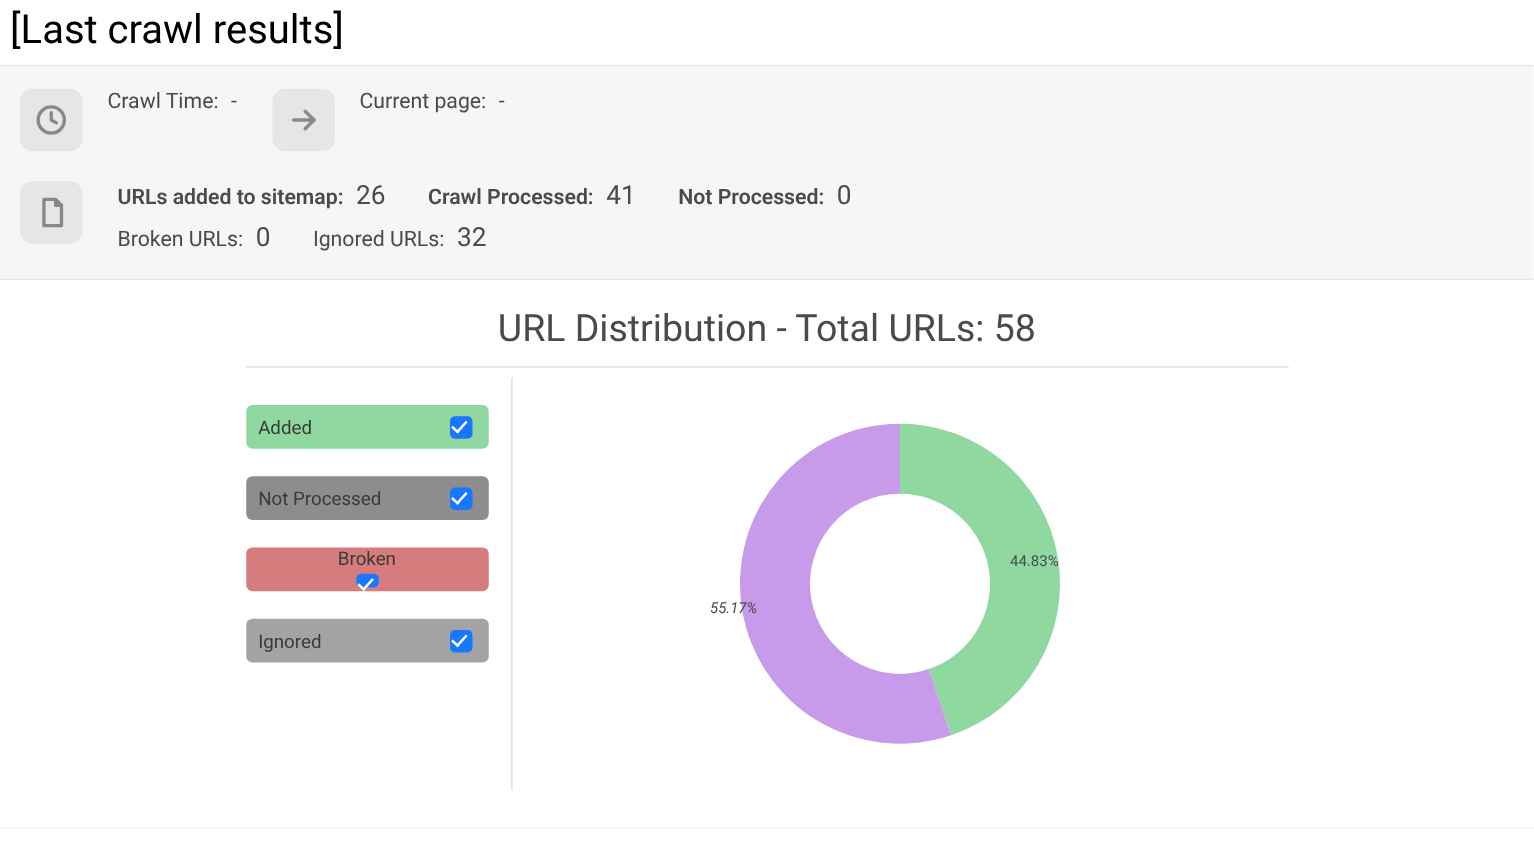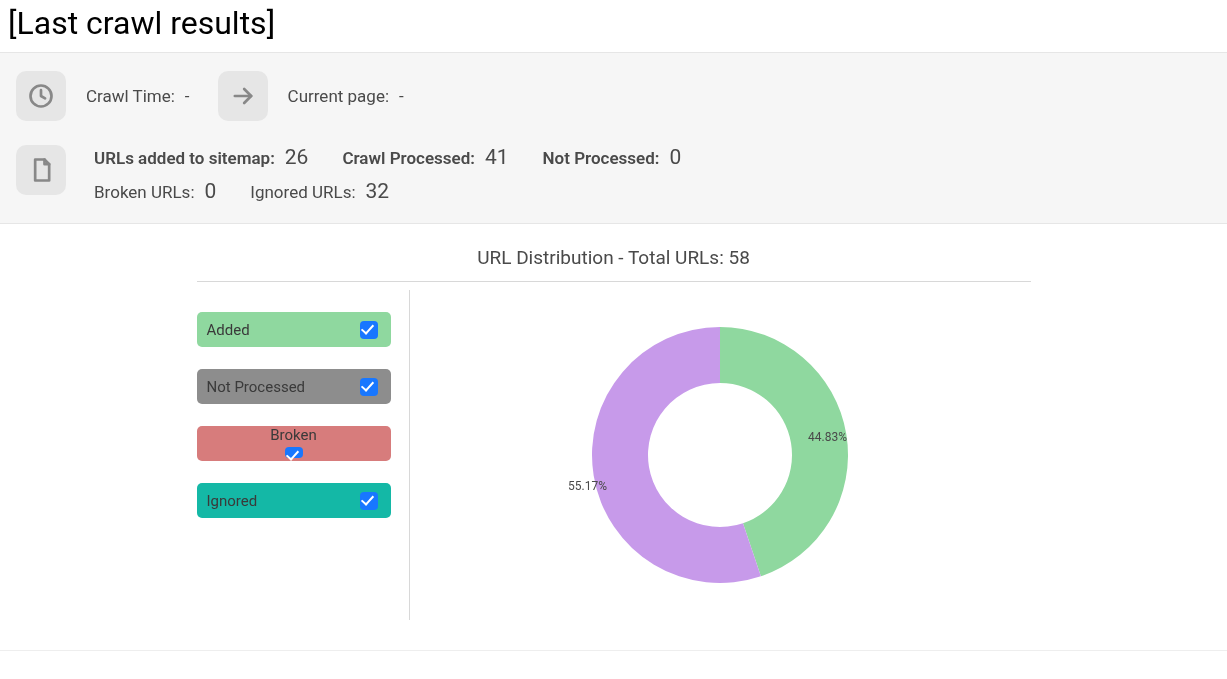--- a/index.html
+++ b/index.html
@@ -17,21 +17,20 @@
     padding: 4px 6px 10px 8px;
   }
   .header-block {
     background: #f6f6f6;
     border-top: 1px solid #e6e6e6;
     border-bottom: 1px solid #e6e6e6;
     padding: 18px 16px 20px 16px;
   }
   .row {
     display: flex;
-    align-items: center;
     flex-wrap: wrap;
     gap: 0;
   }
   .icon-tile {
     width: 50px;
     height: 50px;
     border-radius: 10px;
     background: #e6e6e6;
     display: inline-flex;
     align-items: center;
@@ -87,21 +86,21 @@
   .stat .k { font-size: 17px; color:#4a4a4a; }
   .stat .k.bold { font-weight: 600; }
   .stat .v { font-size: 21px; color:#4a4a4a; margin-left: 10px; }
 
   .chart-area {
     padding: 22px 0 30px 0;
     border-bottom: 1px solid #eee;
   }
   .chart-title {
     text-align: center;
-    font-size: 19px;
+    font-size: 30px;
     font-weight: 400;
     color: #4a4a4a;
     margin: 0 auto 8px auto;
     width: 834px;
     padding-bottom: 12px;
     border-bottom: 1px solid #d8d8d8;
   }
   .chart-body {
     width: 834px;
     margin: 8px auto 0 auto;
@@ -249,31 +248,31 @@
         <input type="checkbox" class="legend-check" checked="" style="">
       </div>
       <div class="legend-item" style="background:#8d8d8d;">
         <span class="legend-label">Not Processed</span>
         <input type="checkbox" class="legend-check" checked="" style="">
       </div>
       <div class="legend-item" style="background:#d77c7c;flex-direction:column;">
         <span class="legend-label">Broken</span>
         <input type="checkbox" class="legend-check" checked="" style="">
       </div>
-      <div class="legend-item" style="background:#14b8a6;">
+      <div class="legend-item" style="background:#a3a3a3;">
         <span class="legend-label">Ignored</span>
         <input type="checkbox" class="legend-check" checked="" style="">
       </div>
     </div>
 
     <div class="donut-col">
       <div class="donut-wrap">
         <svg viewBox="0 0 200 200">
             <path d="M 100 20 A 80 80 0 0 1 125.5441224108784 175.8122536946242 L 114.3685688561191 142.64439270322612 A 45 45 0 0 0 100 55 Z" fill="#8fd89f"></path>
             <path d="M 125.5441224108784 175.8122536946242 A 80 80 0 1 1 99.99999999999999 20 L 99.99999999999999 55 A 45 45 0 1 0 114.3685688561191 142.64439270322612 Z" fill="#c79aea"></path>
           </svg>
         <div class="pct-label" style="left:248px; top:135px;">44.83%</div>
-        <div class="pct-label" style="left:8px;   top:184px;">55.17%</div>
+        <div class="pct-label" style="left:8px;   top:172px;font-style:italic;">55.17%</div>
       </div>
     </div>
 
   </div>
 </div>
 
 </body></html>

